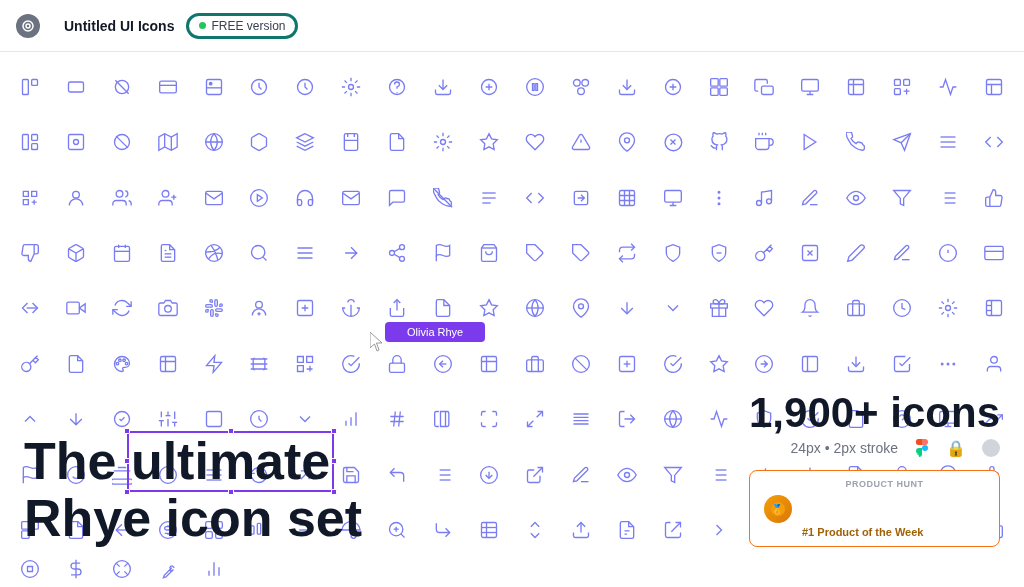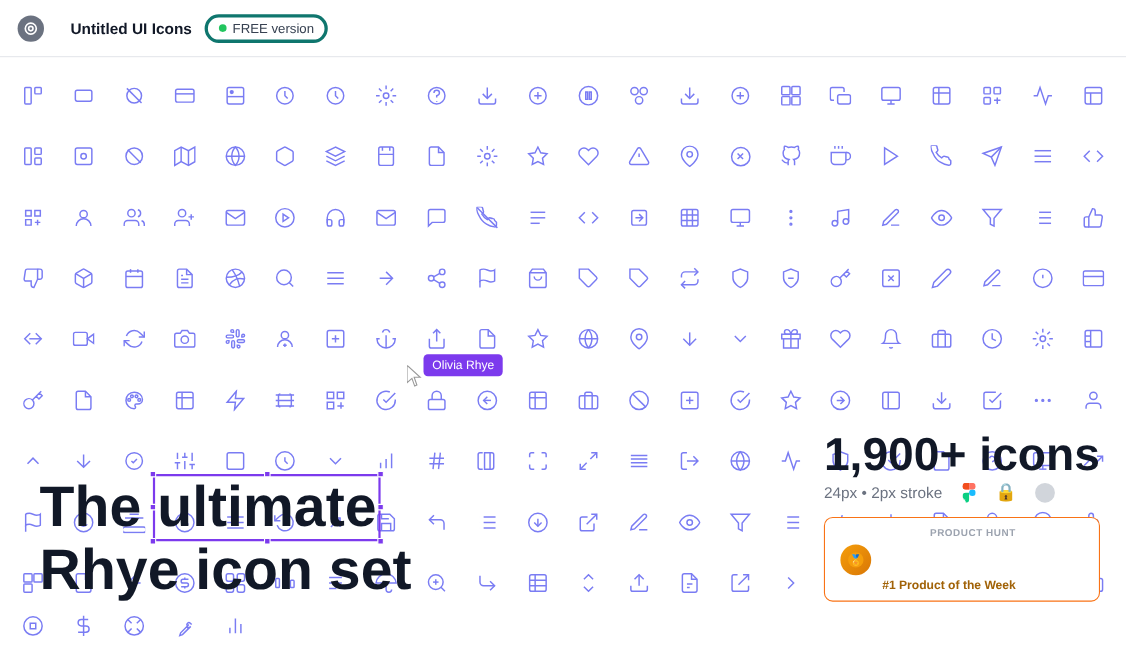--- a/index.html
+++ b/index.html
@@ -65,21 +65,21 @@
     .main {
       position: absolute;
       top: 52px; left: 0; right: 0; bottom: 0;
       display: flex;
       overflow: hidden;
     }
 
     
     .hero {
       position: absolute;
-      left: 12px; top: 0;
+      left: 0; top: 0;
       width: 420px;
       height: 100%;
       display: flex;
       flex-direction: column;
       justify-content: flex-end;
       padding: 0 0 40px 24px;
       z-index: 5;
     }
     .hero-title {
       font-size: 52px;
@@ -122,21 +122,21 @@
 
     
     .olivia-badge {
       position: absolute;
       left: 385px;
       top: 270px;
       background: #7c3aed;
       color: #fff;
       font-size: 11px;
       font-weight: 500;
-      padding: 4px 8px;
+      padding: 4px 22px;
       border-radius: 4px;
       white-space: nowrap;
       z-index: 10;
     }
 
     
     .cursor {
       position: absolute;
       left: 370px;
       top: 280px;
@@ -158,20 +158,21 @@
       font-weight: 800;
       color: #111827;
       line-height: 1;
       margin-bottom: 4px;
     }
     .icon-specs {
       font-size: 14px;
       color: #6b7280;
       display: flex;
       align-items: center;
+      justify-content: flex-end;
       gap: 16px;
       margin-bottom: 12px;
     }
     .product-hunt-badge {
       border: 1.5px solid #f97316;
       border-radius: 8px;
       padding: 8px 14px;
       display: flex;
       align-items: center;
       gap: 10px;

